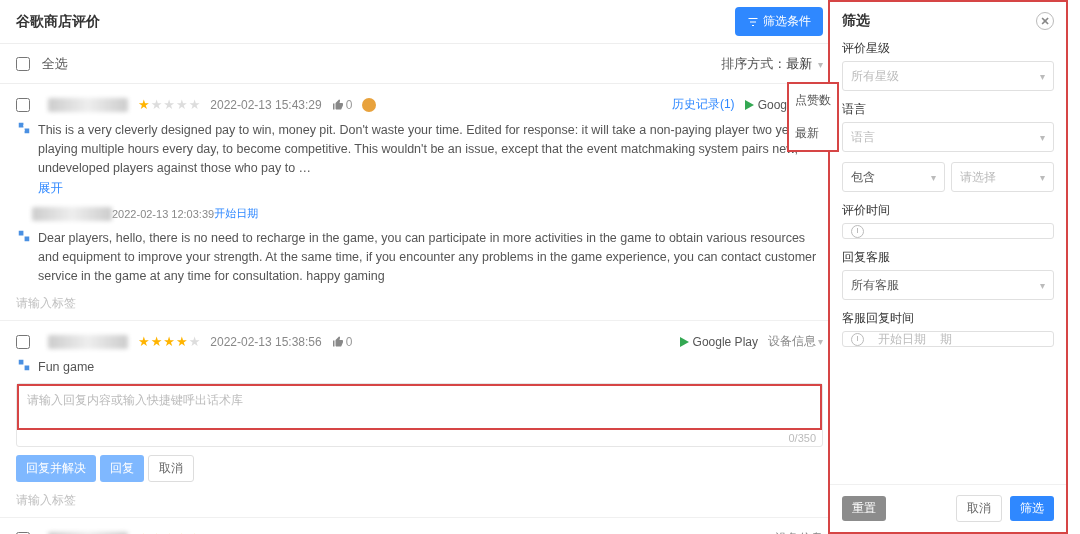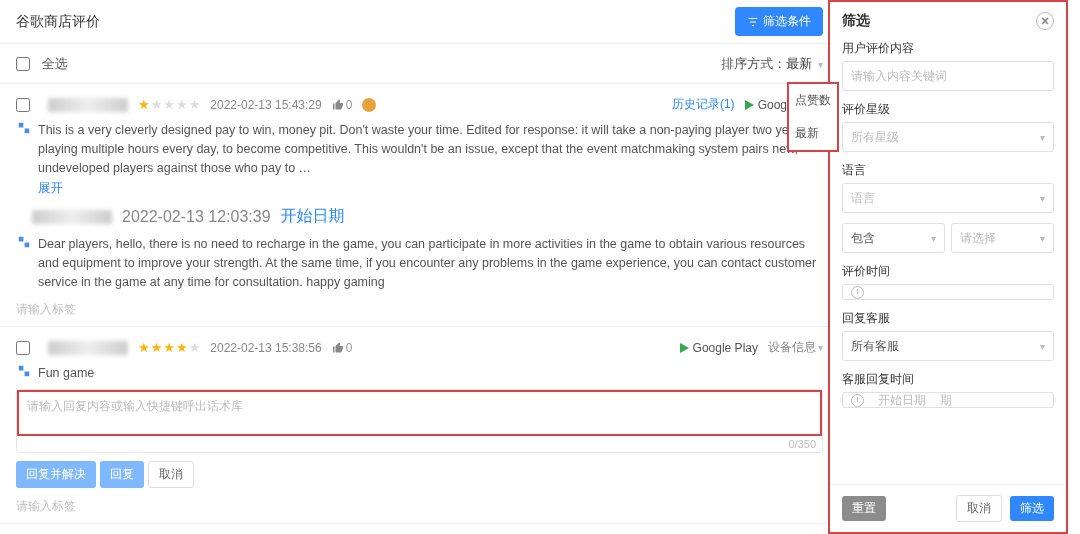--- a/index.html
+++ b/index.html
@@ -21,21 +21,21 @@
     overflow: hidden;
   }
   .header {
     height: 44px;
     display: flex;
     align-items: center;
     justify-content: space-between;
     padding: 0 16px;
     border-bottom: 1px solid #eee;
   }
-  .header h1 { font-size: 14px; font-weight: 400; color: #333; }
+  .header h1 { font-size: 14px; font-weight: 700; color: #333; }
   .btn-primary {
     background: #2F88FF;
     color: #fff;
     border: none;
     border-radius: 4px;
     padding: 6px 12px;
     font-size: 12px;
     cursor: pointer;
     display: inline-flex;
     align-items: center;
@@ -111,25 +111,24 @@
     color: #555;
     line-height: 1.5;
   }
   .trans-icon {
     flex: 0 0 auto;
     width: 16px; height: 14px;
     color: #4a90e2;
   }
   .reply-head {
     margin-top: 8px;
-    font-size: 16px;
+    font-size: 11px;
     color: #888;
     display: flex;
     align-items: center;
-    gap: 10px;
     padding-left: 16px;
   }
   .tag-input {
     margin-top: 10px;
     color: #c0c0c0;
     font-size: 12px;
   }
   .reply-box {
     margin-top: 6px;
     border: 2px solid #d64545;
@@ -391,24 +390,20 @@
   </div>
 </div>
 
 <div class="panel">
   <div class="panel-head">
     <span>筛选</span>
     <span class="close">✕</span>
   </div>
   <div class="panel-body">
     <div class="fgroup">
-      <div class="flabel">用户评价内容</div>
-      <input class="finput" placeholder="请输入内容关键词" style="">
-    </div>
-    <div class="fgroup">
       <div class="flabel">评价星级</div>
       <div class="fselect">
         <span>所有星级</span>
           <span class="chevron">▾</span>
       </div>
     </div>
     <div class="fgroup">
       <div class="flabel">语言</div>
       <div class="fselect">
         <span>语言</span>

